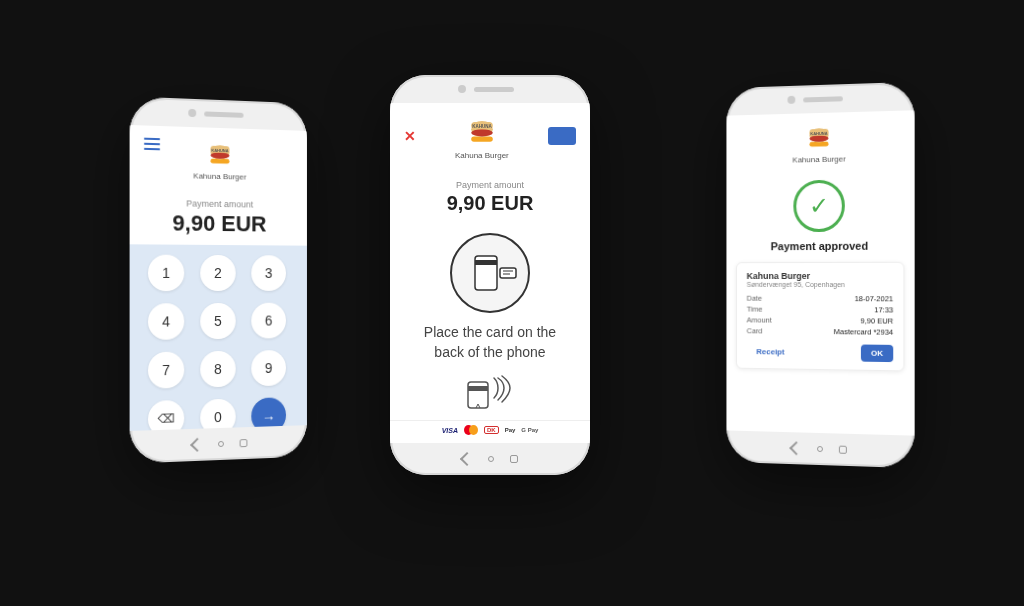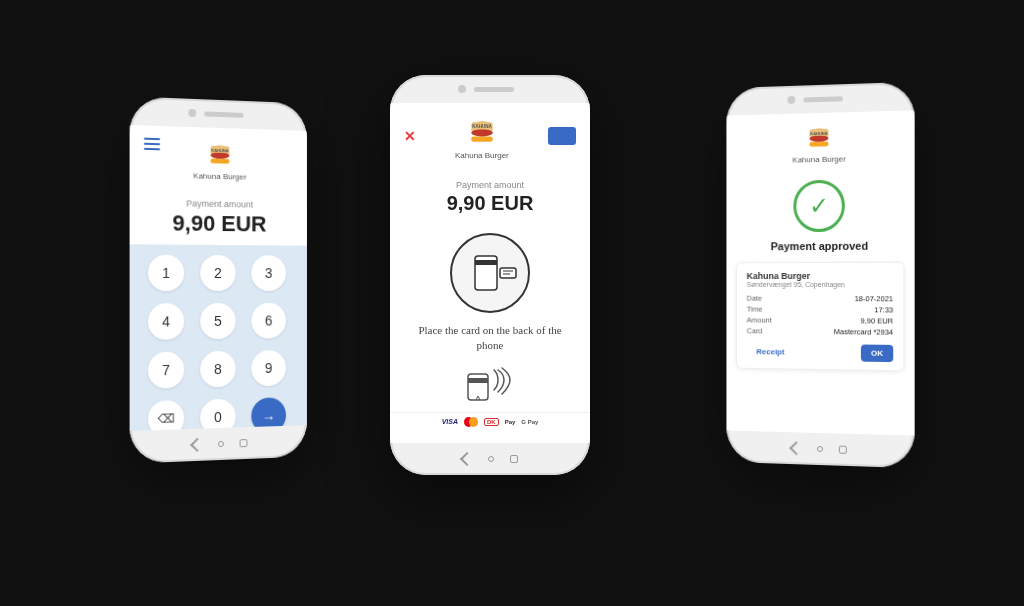--- a/index.html
+++ b/index.html
@@ -270,26 +270,25 @@
       background: #f5f5f5;
     }
 
     .nfc-circle svg {
       width: 60px;
       height: 50px;
     }
 
     .place-card-text {
       text-align: center;
-      font-size: 11px;
+      font-size: 14px;
       color: #444;
       line-height: 1.4;
       padding: 0 20px;
       margin-bottom: 8px;
-      font-family: Liberation Serif, serif;
     }
 
     .tap-icon-container {
       display: flex;
       justify-content: center;
       margin: 4px 0 8px;
     }
 
     .tap-svg {
       width: 48px;

